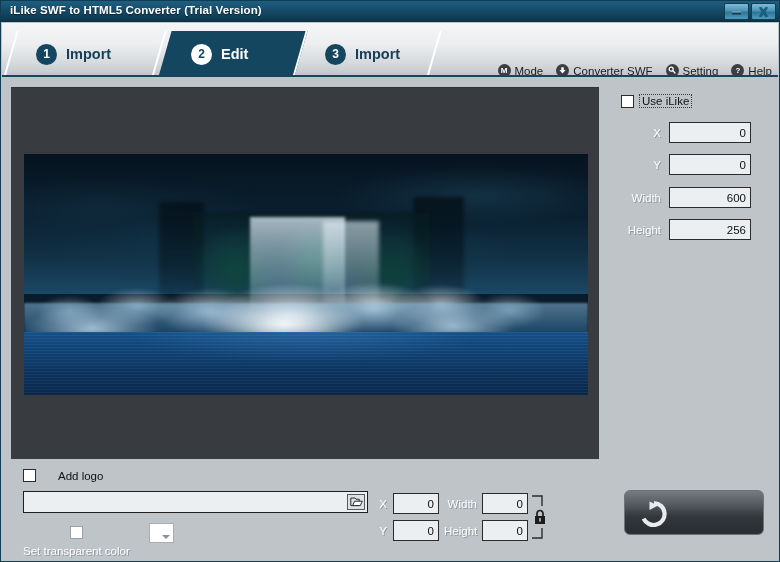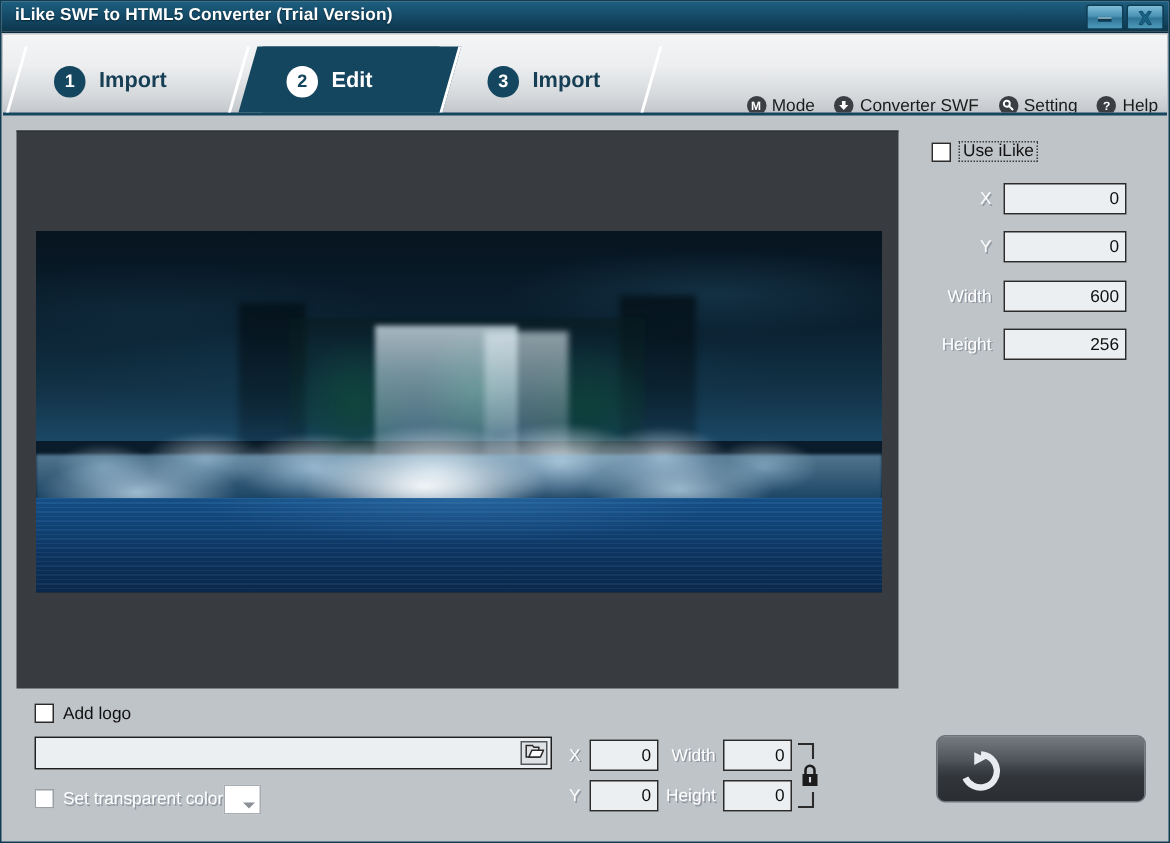--- a/index.html
+++ b/index.html
@@ -226,38 +226,38 @@
   .numinput {
     background: #eceff1; border: 1px solid #2b2b2b;
     height: 21px; font-size: 11.5px; color: #0f0f0f;
     text-align: right; padding: 0 4px 0 2px;
     font-family: "Liberation Sans", sans-serif;
   }
   .numinput.wide { width: 82px; }
   .numinput.sm { width: 46px; }
 
   
-  .addlogo-chk { position: absolute; left: 22px; top: 468px; display: flex; align-items: center; gap: 6px; cursor: pointer; }
+  .addlogo-chk { position: absolute; left: 22px; top: 468px; display: flex; align-items: center; gap: 22px; cursor: pointer; }
   .addlogo-chk .chk-label { color: #111111; }
 
   .pathwrap { position: absolute; left: 22px; top: 490px; width: 345px; height: 22px; }
   .pathinput {
     width: 345px; height: 22px;
     background: #eceff1; border: 1px solid #1f1f1f;
     font-size: 11.5px; padding: 0 26px 0 4px; color: #111;
     font-family: "Liberation Sans", sans-serif;
   }
   .browsebtn {
     position: absolute; right: 3px; top: 3px; width: 18px; height: 16px;
     background: #dfe2e5; border: 1px solid #555a5f;
     display: flex; align-items: center; justify-content: center;
     cursor: pointer;
   }
 
-  .transp-chk { position: absolute; left: 22px; top: 525px; display: flex; align-items: center; gap: 6px; }
+  .transp-chk { position: absolute; left: 22px; top: 525px; display: flex; align-items: center; gap: 6px; flex-direction: column; }
   .transp-chk .chk-label { color: #ffffff; text-shadow: 1px 1px 0 #9097a0; }
   .colorswatch {
     position: absolute; left: 148px; top: 522px;
     width: 25px; height: 20px; background: #ffffff;
     border: 1px solid #a8adb3;
     cursor: pointer;
   }
   .colorswatch .arr {
     position: absolute; right: 3px; bottom: 3px;
     width: 0; height: 0;

